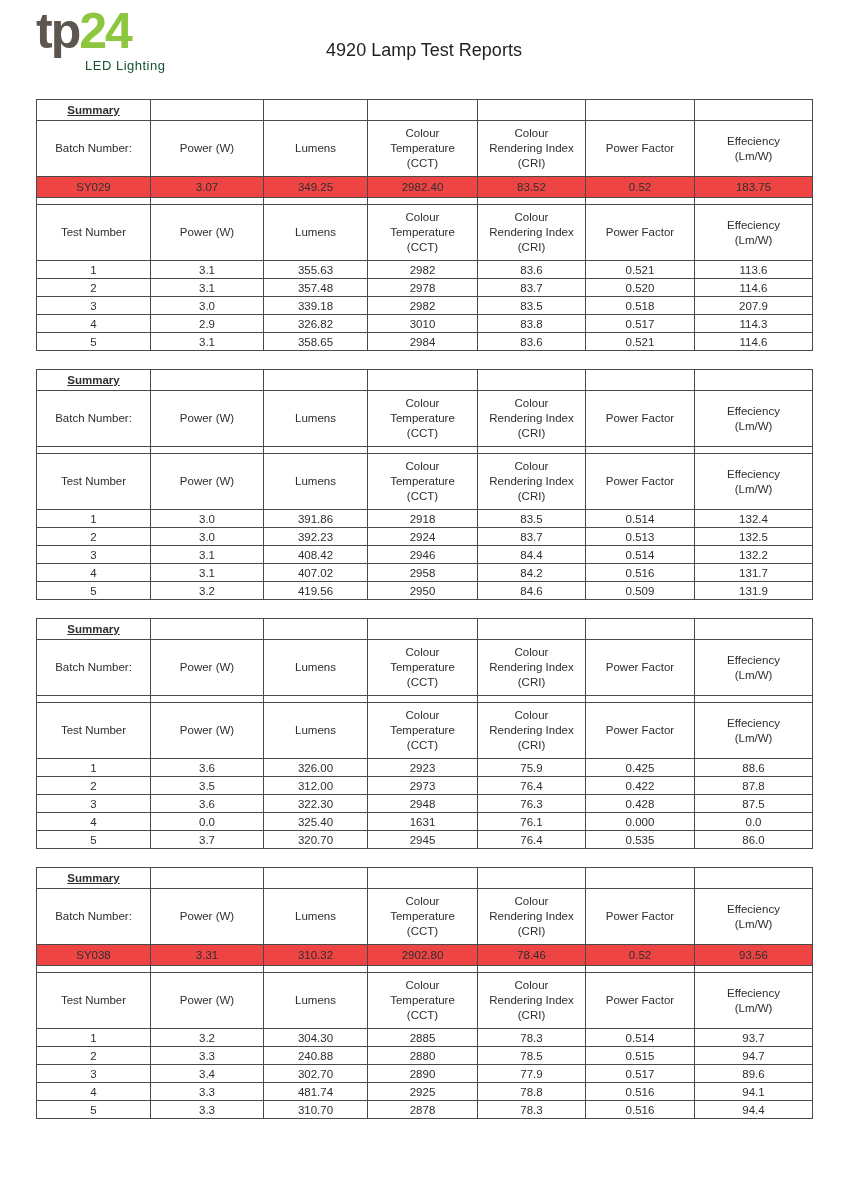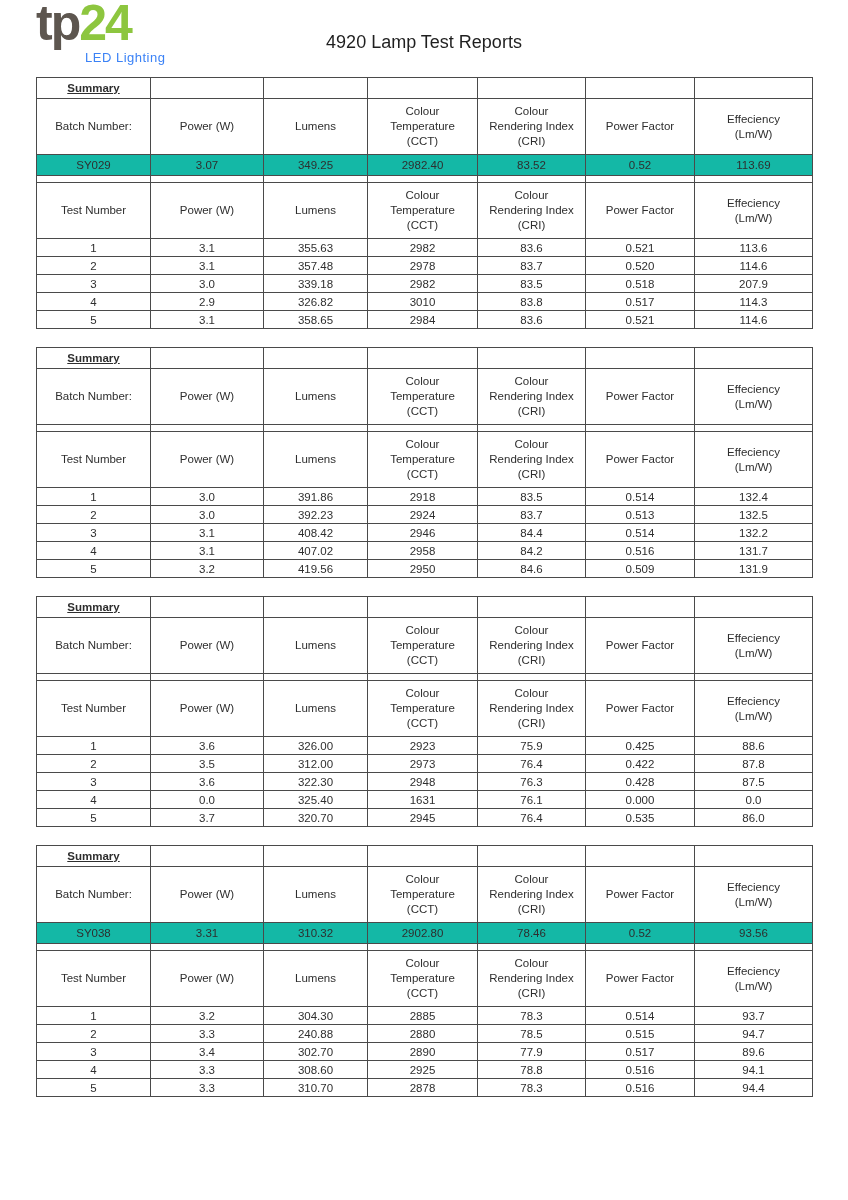--- a/index.html
+++ b/index.html
@@ -3,57 +3,57 @@
 <meta charset="utf-8">
 <style>
   html,body { margin:0; padding:0; background:#ffffff; }
   body {
     width:848px; height:1200px;
     font-family:"Liberation Sans", sans-serif;
     color:#333333;
     position:relative;
     overflow:hidden;
   }
-  .page { padding:0 36px; }
+  .page { padding:8px 36px; }
 
   
   .page-header { position:relative; height:77px; }
   .logo { position:absolute; left:0; top:0; line-height:1; white-space:nowrap; }
   .logo-main { font-size:50px; font-weight:bold; letter-spacing:-2px; line-height:0.95; }
   .logo-tp { color:#5d564f; }
   .logo-24 { color:#8dc63f; }
   .logo-tagline {
     position:absolute; left:49px; top:51px;
-    font-size:13px; color:#3b82f6; letter-spacing:0.5px; font-weight:normal;
+    font-size:13px; color:#14532d; letter-spacing:0.5px; font-weight:normal;
   }
   .page-title {
     position:absolute; left:0; right:0; top:32px;
     text-align:center; font-size:18px; color:#1f1f1f;
   }
 
   
   table.report {
     width:776px; border-collapse:collapse; table-layout:fixed;
-    margin:0 0 18px 0;
+    margin:14px 0 18px 0;
     border:1.5px solid #404040;
   }
   table.report td {
     border:1px solid #4a4a4a;
     text-align:center; vertical-align:middle;
     font-size:11.5px; color:#2e2e2e;
     padding:0 2px;
     overflow:hidden;
   }
   tr.summary-row td { height:20px; }
   td.summary-cell {
     text-align:left; font-weight:bold; font-size:14.5px;
     text-decoration:underline; color:#1a1a1a; padding-left:3px;
   }
   tr.header-row td { height:55px; white-space:pre-line; line-height:1.3; }
-  tr.batch-row td { background:#14b8a6; height:20px; }
+  tr.batch-row td { background:#ef4444; height:20px; }
   tr.spacer-row td { height:6px; padding:0; }
   tr.test-row td { height:17px; }
 </style>
 </head>
 <body>
 
 <div class="page">
 
   <div class="page-header">
     <div class="logo">
@@ -98,21 +98,21 @@
         <td>Effeciency
 (Lm/W)</td>
       </tr>
       <tr class="batch-row">
         <td>SY029</td>
         <td>3.07</td>
         <td>349.25</td>
         <td>2982.40</td>
         <td>83.52</td>
         <td>0.52</td>
-        <td>113.69</td>
+        <td>183.75</td>
       </tr>
       <tr class="spacer-row">
         <td></td>
         <td></td>
         <td></td>
         <td></td>
         <td></td>
         <td></td>
         <td></td>
       </tr>
@@ -481,21 +481,21 @@
         <td>3.4</td>
         <td>302.70</td>
         <td>2890</td>
         <td>77.9</td>
         <td>0.517</td>
         <td>89.6</td>
       </tr>
           <tr class="test-row">
         <td>4</td>
         <td>3.3</td>
-        <td>308.60</td>
+        <td>481.74</td>
         <td>2925</td>
         <td>78.8</td>
         <td>0.516</td>
         <td>94.1</td>
       </tr>
           <tr class="test-row">
         <td>5</td>
         <td>3.3</td>
         <td>310.70</td>
         <td>2878</td>

